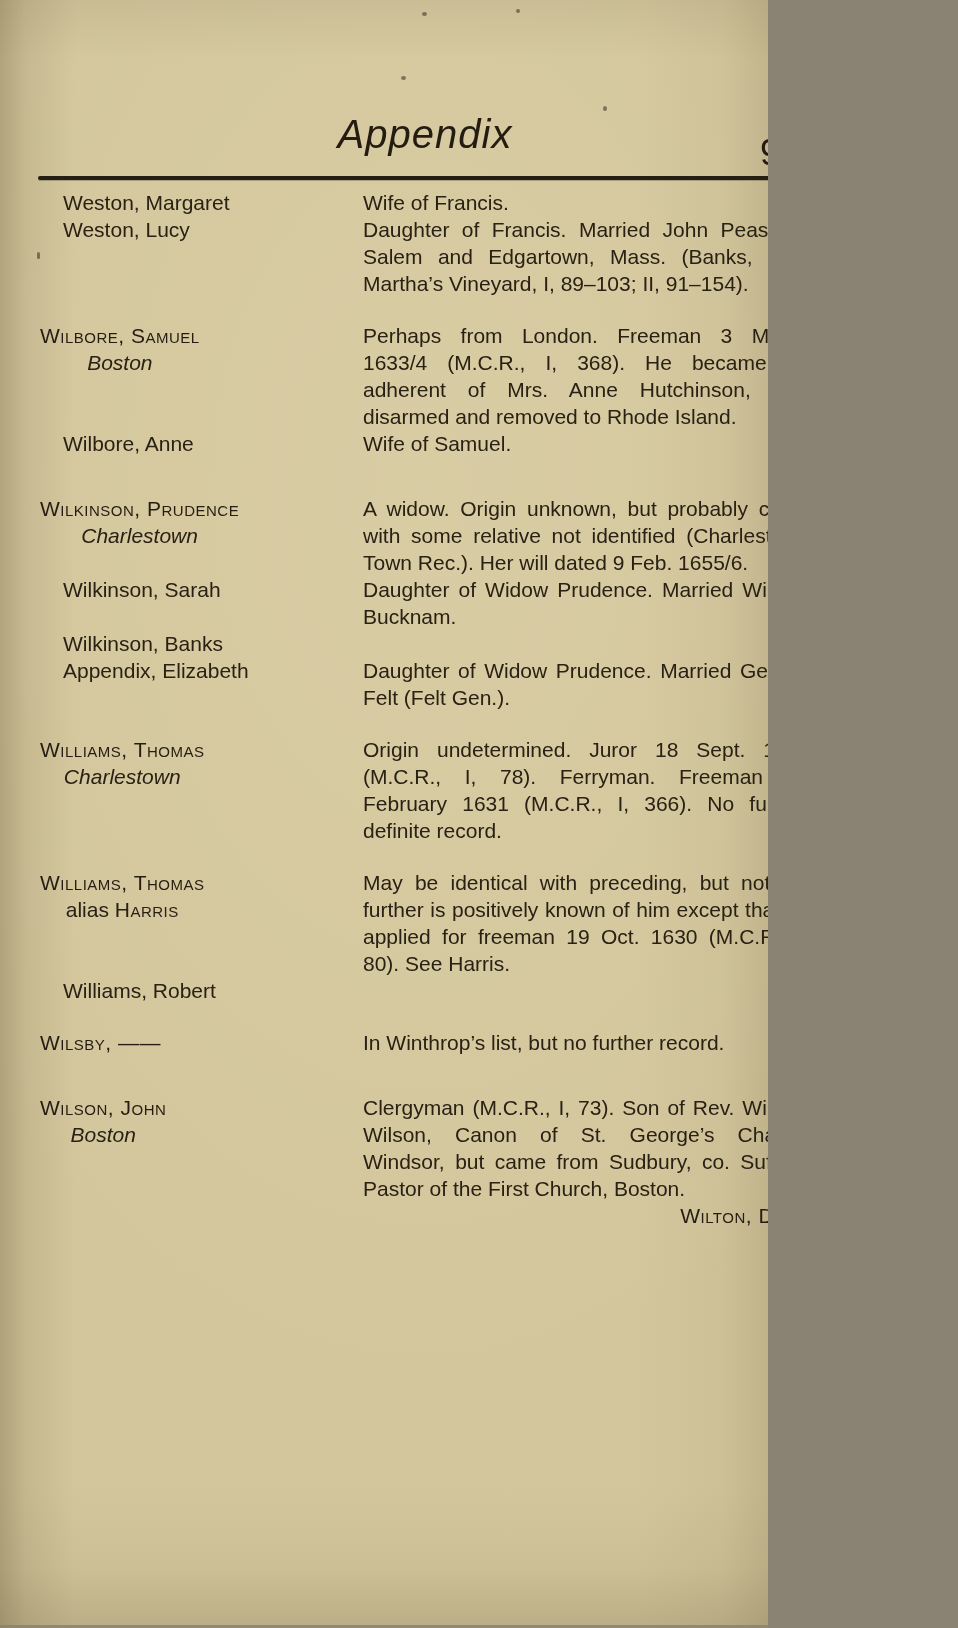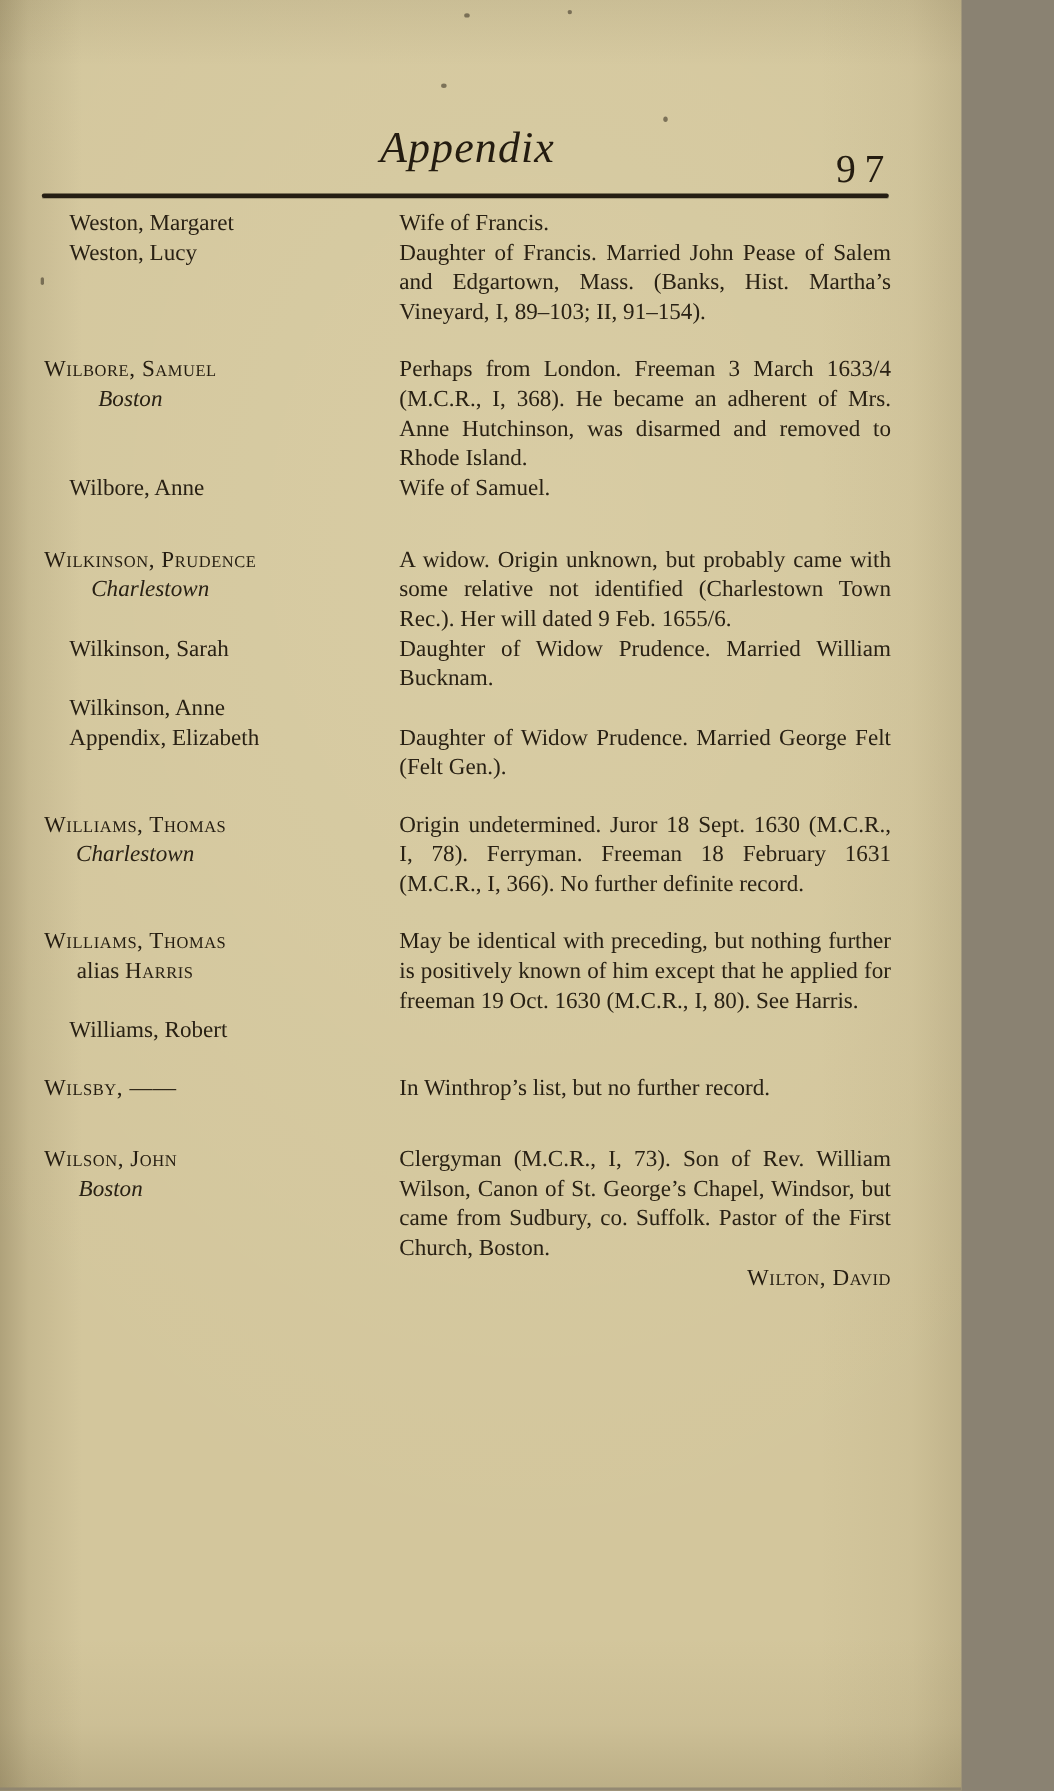--- a/index.html
+++ b/index.html
@@ -1,18 +1,18 @@
 <!DOCTYPE html>
 <html><head>
 <meta charset="utf-8">
 <style>
   html,body { margin:0; padding:0; background:#8a8272; }
   .page {
-    position:relative; width:874px; height:1628px; overflow:hidden;
-    font-family:Liberation Serif, serif;
+    position:relative; width:768px; height:1628px; overflow:hidden;
+    font-family:Liberation Sans, sans-serif;
     color:#292114;
     background:
       radial-gradient(ellipse 120% 90% at 55% 30%, rgba(255,250,222,0.12), rgba(255,250,222,0) 65%),
       linear-gradient(90deg, rgba(92,78,46,0.30) 0px, rgba(92,78,46,0.12) 26px, rgba(92,78,46,0) 75px),
       linear-gradient(270deg, rgba(92,78,46,0.16) 0px, rgba(92,78,46,0.05) 45px, rgba(92,78,46,0) 130px),
       linear-gradient(0deg, rgba(92,78,46,0.20) 0px, rgba(92,78,46,0.06) 60px, rgba(92,78,46,0) 140px),
       linear-gradient(180deg, rgba(92,78,46,0.10) 0px, rgba(92,78,46,0) 60px),
       #d3c69c;
   }
   .page::after {
@@ -102,21 +102,21 @@
           <div class="cell-right">A widow.  Origin unknown, but probably came with some relative not identified (Charlestown Town Rec.).  Her will dated 9 Feb. 1655/6.</div>
         </div>
         <div class="row">
           <div class="cell-left">
             <div class="name-plain">Wilkinson, Sarah</div>
           </div>
           <div class="cell-right">Daughter of Widow Prudence.  Married William Bucknam.</div>
         </div>
         <div class="row">
           <div class="cell-left">
-            <div class="name-plain">Wilkinson, Anne</div>
+            <div class="name-plain">Wilkinson, Banks</div>
           </div>
         </div>
         <div class="row">
           <div class="cell-left">
             <div class="name-plain">Appendix, Elizabeth</div>
           </div>
           <div class="cell-right">Daughter of Widow Prudence.  Married George Felt (Felt Gen.).</div>
         </div>
       </div>
       <div class="group">

